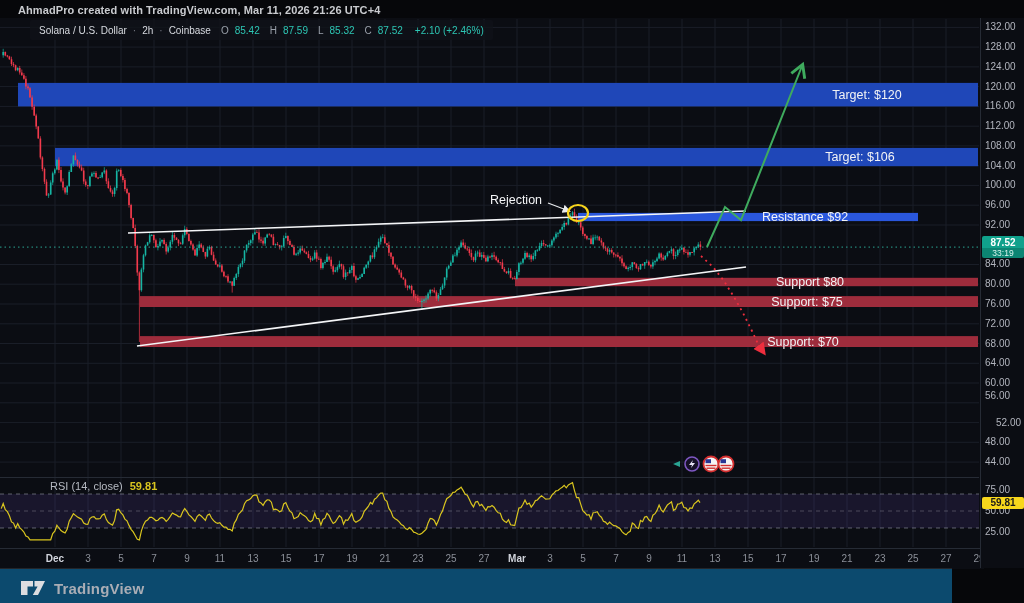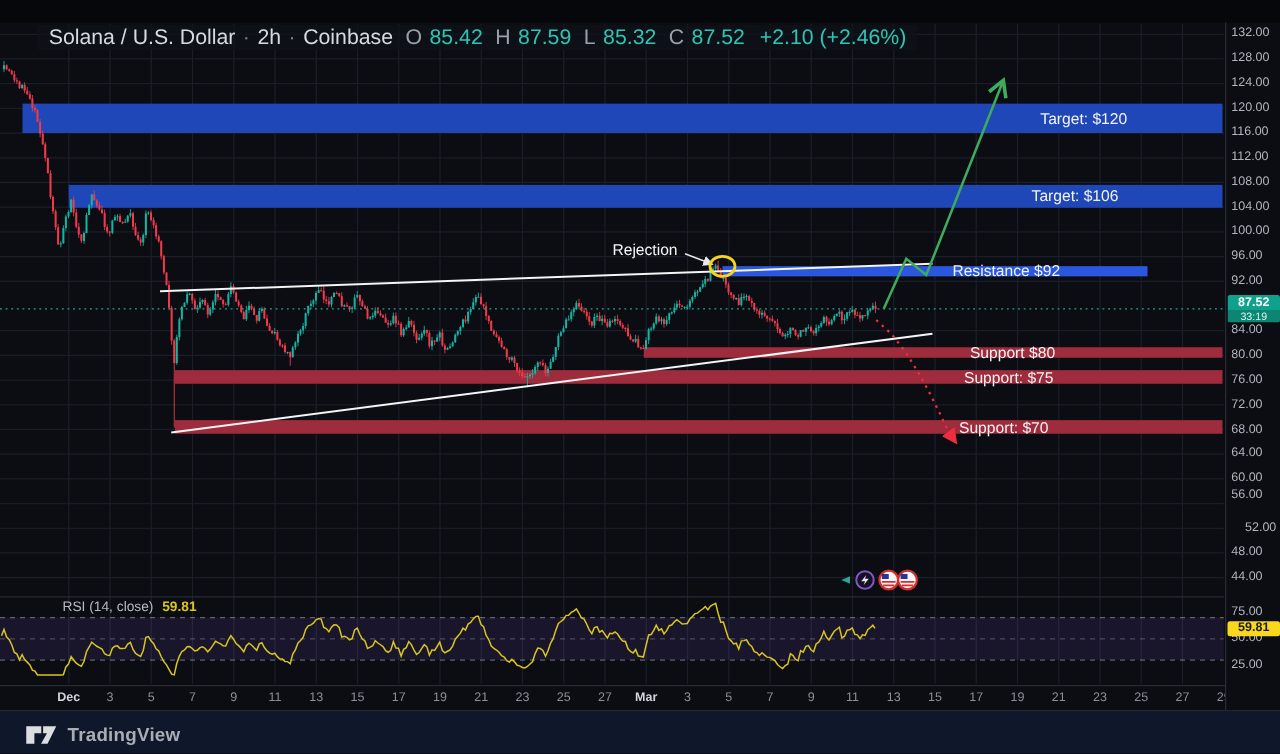--- a/index.html
+++ b/index.html
@@ -3,40 +3,40 @@
 <meta charset="utf-8">
 <style>
   html,body{margin:0;padding:0;background:#000;}
   #stage{position:relative;width:1024px;height:603px;background:#06070a;overflow:hidden;
          font-family:"Liberation Sans",sans-serif;-webkit-font-smoothing:antialiased;}
   .abs{position:absolute;}
   #chart-bg{left:0;top:18px;width:1024px;height:550px;background:#0b0d13;}
   #chart-svg{left:0;top:0;width:1024px;height:603px;}
   #watermark{left:18px;top:4px;font-size:11px;font-weight:600;color:#c9cbcf;letter-spacing:.1px;z-index:6;}
   #legend{left:30px;top:20px;height:16px;display:flex;align-items:center;gap:6px;
-          background:rgba(15,18,24,.78);padding:2px 9px;border-radius:2px;font-size:17px;color:#d7dae0;z-index:6;white-space:nowrap;}
+          background:rgba(15,18,24,.78);padding:2px 9px;border-radius:2px;font-size:10px;color:#d7dae0;z-index:6;white-space:nowrap;}
   #legend .sep{color:#787b86;}
   #legend .olbl{color:#9aa0aa;margin-left:4px;}
   #legend .oval{color:#2dc6b4;}
   #legend .chg{color:#2dc6b4;margin-left:6px;}
   .band-label{transform:translate(-50%,-50%);font-size:12.5px;color:#f2f3f5;white-space:nowrap;z-index:5;}
   #rejection-label{transform:translate(-50%,-50%);font-size:12.5px;color:#f4f5f7;z-index:5;}
   #price-axis{left:980px;top:18px;width:44px;height:550px;background:#0b0d13;border-left:1px solid #262b35;z-index:4;}
   .ptick{position:absolute;left:4px;font-size:10px;color:#b2b5be;}
   #price-badge{position:absolute;left:1px;width:42px;z-index:5;border-radius:2px;overflow:hidden;text-align:center;}
   #price-badge .l1{background:#10a18c;color:#fff;font-size:10px;font-weight:700;line-height:11px;padding-top:1px;}
   #price-badge .l2{background:#0c8573;color:#d8f5ef;font-size:8.5px;line-height:10px;}
   #rsi-badge{position:absolute;left:1px;width:42px;background:#f8d71c;color:#1a1a1a;font-size:10px;font-weight:700;
              text-align:center;line-height:12px;border-radius:2px;z-index:5;}
   #time-axis{left:0;top:548px;width:984px;height:20px;background:#0b0d13;border-top:1px solid #262b35;overflow:hidden;z-index:3;}
   .ttick{position:absolute;top:4px;width:26px;margin-left:-13px;text-align:center;font-size:10px;color:#8b8f98;}
   .ttick.month{color:#d1d4dc;font-weight:700;}
   #rsi-legend{left:30px;top:480px;font-size:11px;color:#b6bac2;z-index:5;display:flex;gap:7px;padding-left:20px;}
   #rsi-legend .val{color:#d9c51f;font-weight:600;}
-  #footer{left:0;top:568px;width:1024px;height:35px;background:#0f172a;border-top:1px solid #23252a;z-index:6;}
+  #footer{left:0;top:568px;width:952px;height:35px;background:#0c4a6e;border-top:1px solid #23252a;z-index:6;}
   #tv-logo{position:absolute;left:20px;top:8px;display:flex;align-items:center;gap:8px;cursor:pointer;}
   #tv-logo .word{font-size:15px;font-weight:700;color:#aaadb5;letter-spacing:.2px;}
 </style>
 </head>
 <body>
 
 <div id="stage">
   <div class="abs" id="chart-bg"></div>
 
   <svg class="abs" id="chart-svg" width="1024" height="603" viewBox="0 0 1024 603">
@@ -150,20 +150,21 @@
         <circle cx="726" cy="464" r="7.5" fill="#f5f5f5" stroke="#d32f2f" stroke-width="1.8"></circle>
         <line x1="720.5" y1="465.5" x2="731.5" y2="465.5" stroke="#d32f2f" stroke-width="1.4"></line>
         <line x1="721.5" y1="468.2" x2="730.5" y2="468.2" stroke="#d32f2f" stroke-width="1.4"></line>
         <rect x="720.5" y="459.2" width="5.5" height="4" fill="#283593"></rect>
       </g>
     <g id="g-sep">
         <line x1="0" y1="477.5" x2="979" y2="477.5" stroke="#262b35" stroke-width="1"></line>
       </g>
   </svg>
 
+  <div class="abs" id="watermark">AhmadPro created with TradingView.com, Mar 11, 2026 21:26 UTC+4</div>
 
   <div class="abs" id="legend">
     <span>Solana / U.S. Dollar</span>
     <span class="sep">·</span>
     <span>2h</span>
     <span class="sep">·</span>
     <span>Coinbase</span>
     <span class="olbl">O</span>
     <span class="oval">85.42</span>
     <span class="olbl">H</span>

